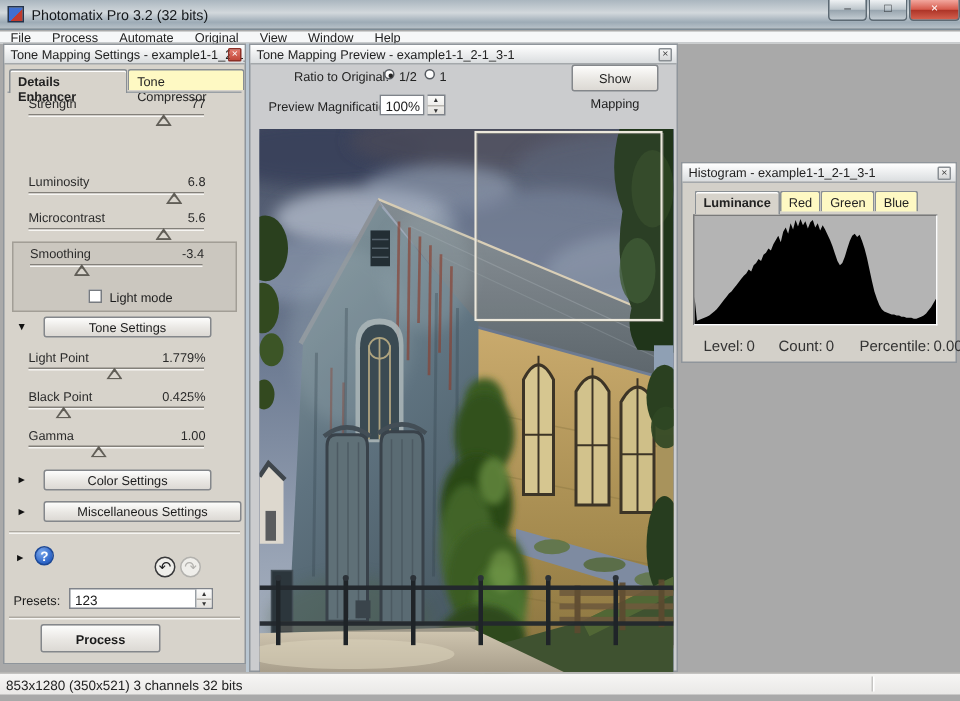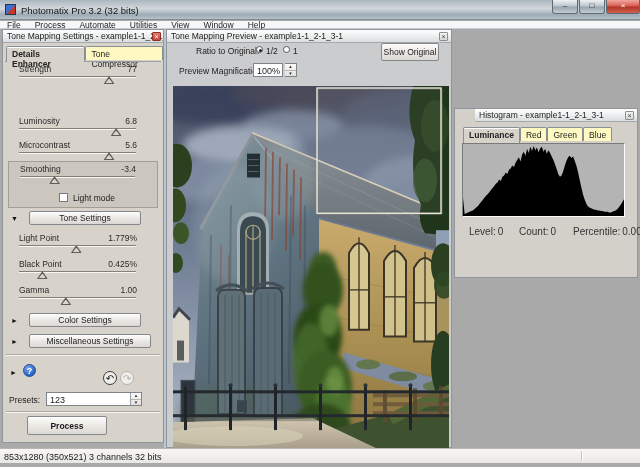--- a/index.html
+++ b/index.html
@@ -73,21 +73,21 @@
   
   .iwin { position:absolute; background:#cbccce; border:1px solid #8f959b; }
   .radio { position:absolute; width:7px; height:7px; border-radius:50%; background:#fdfdfd; border:1px solid #555a60; }
   .radio.sel::after { content:""; position:absolute; left:1.5px; top:1.5px; width:3px; height:3px;
     border-radius:50%; background:#222; }
   .hdr-label { position:absolute; font-size:8.5px; color:#222; }
   .preview-img { position:absolute; left:6px; top:56px; width:276px; height:363px; background:#5c6880; }
   .preview-img svg { display:block; width:100%; height:100%; }
 
   
-  .histo-win { left:454px; top:108px; width:184px; height:170px; background:#d3d0c9;padding-left:20px; }
+  .histo-win { left:454px; top:108px; width:184px; height:134px; background:#d3d0c9; }
   .histo-plot { position:absolute; left:7px; top:34px; width:163px; height:74px; background:#b4b4b4;
     border:1px solid; border-color:#7a7a7a #fbfbfb #fbfbfb #7a7a7a; }
   .histo-plot svg { display:block; width:100%; height:100%; }
   .stat { position:absolute; top:117px; font-size:10px; color:#333; }
   .stat b { font-weight:normal; margin-left:2px; }
 
   
   .statusbar { position:absolute; left:0; right:0; top:448px; height:15px;
     background:linear-gradient(#f7f6f5,#e9e8e6); border-top:1px solid #b7b6b4; }
   .statusbar .txt { position:absolute; left:4px; top:3px; font-size:9px; color:#222; }
@@ -105,21 +105,21 @@
     <div class="winbtn"><span>–</span></div>
     <div class="winbtn"><span>□</span></div>
     <div class="winbtn close"><span>×</span></div>
   </div>
 </div>
 
 <div class="menubar">
   <span class="menu-item">File</span>
   <span class="menu-item">Process</span>
   <span class="menu-item">Automate</span>
-  <span class="menu-item">Utilities</span>
+  <span class="menu-item">Original</span>
   <span class="menu-item">View</span>
   <span class="menu-item">Window</span>
   <span class="menu-item">Help</span>
 </div>
 
 <div class="splitter"></div>
 
 <div class="dock">
   <div class="pane-title">Tone Mapping Settings - example1-1_2-1_...</div>
   <div class="close-sq close-red"><span>×</span></div>
@@ -178,21 +178,21 @@
   <div class="srow" style="top:255px">
     <div class="shead"><span>Gamma</span><span class="sval">1.00</span></div>
     <div class="strack">
         <span class="sthumb" style="left: 40%;"></span>
       </div>
   </div>
 
   <span class="expander" style="left:8px;top:287px">►</span>
   <div class="btn3d" style="position:absolute;left:26px;top:283px;width:112px;height:14px;line-height:13px">Color Settings</div>
   <span class="expander" style="left:8px;top:308px">►</span>
-  <div class="btn3d" style="position:absolute;left:26px;top:304px;width:122px;height:14px;line-height:13px">Miscellaneous Settings</div>
+  <div class="btn3d" style="position:absolute;left:26px;top:304px;width:132px;height:14px;line-height:13px">Miscellaneous Settings</div>
 
   <div class="groove" style="position:absolute;left:3px;right:3px;top:324px"></div>
 
   <span class="expander" style="left:7px;top:339px">►</span>
   <div class="help-circle" style="left:20px;top:334px"><span>?</span></div>
   <div class="round-btn on" style="left:100px;top:341px"><span>↶</span></div>
   <div class="round-btn off" style="left:117px;top:341px"><span>↷</span></div>
 
   <span style="position:absolute;left:6px;top:365px;font-size:8.5px">Presets:</span>
   <div class="combo" style="left:43px;top:362px;width:96px;height:14px">
@@ -209,21 +209,21 @@
 
 <div class="iwin" style="left:166px;top:29px;width:286px;height:419px">
   <div class="pane-title">Tone Mapping Preview - example1-1_2-1_3-1</div>
   <div class="close-sq close-gray"><span>×</span></div>
 
   <span class="hdr-label" style="left:29px;top:16px">Ratio to Original:</span>
   <span class="radio sel" style="left:89px;top:16px"></span>
   <span class="hdr-label" style="left:99px;top:16px">1/2</span>
   <span class="radio" style="left:116px;top:16px"></span>
   <span class="hdr-label" style="left:126px;top:16px">1</span>
-  <div class="btn3d" style="position:absolute;left:214px;top:13px;width:58px;height:18px;line-height:17px">Show Original</div>
+  <div class="btn3d" style="position:absolute;left:214px;top:13px;width:58px;height:18px;line-height:17px">Show Mapping</div>
 
   <span class="hdr-label" style="left:12px;top:36px">Preview Magnification:</span>
   <div class="combo" style="left:86px;top:33px;width:30px;height:14px">
     <span class="val">100%</span>
   </div>
   <div class="combo" style="left:118px;top:33px;width:12px;height:14px;background:linear-gradient(#fbfbfa,#e3e1dd)">
     <span class="spin" style="width:11px;border-left:none">
       <span>▲</span>
       <span>▼</span>
     </span>

